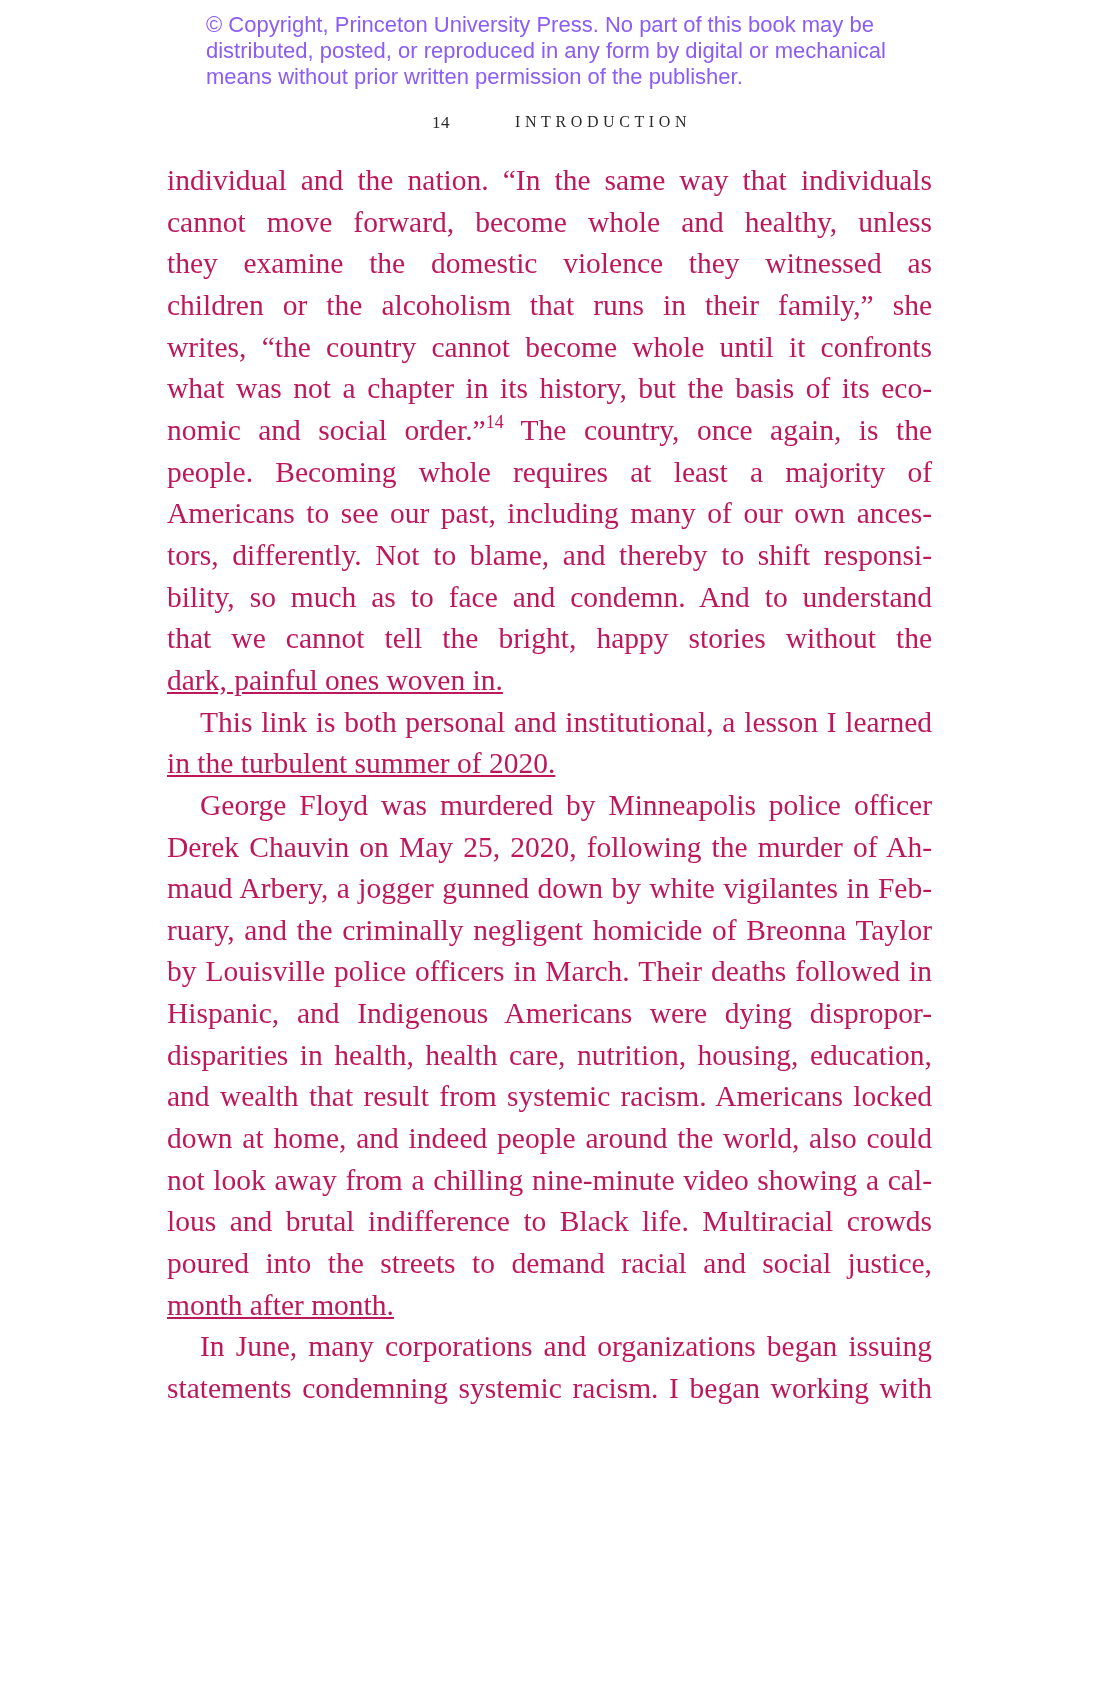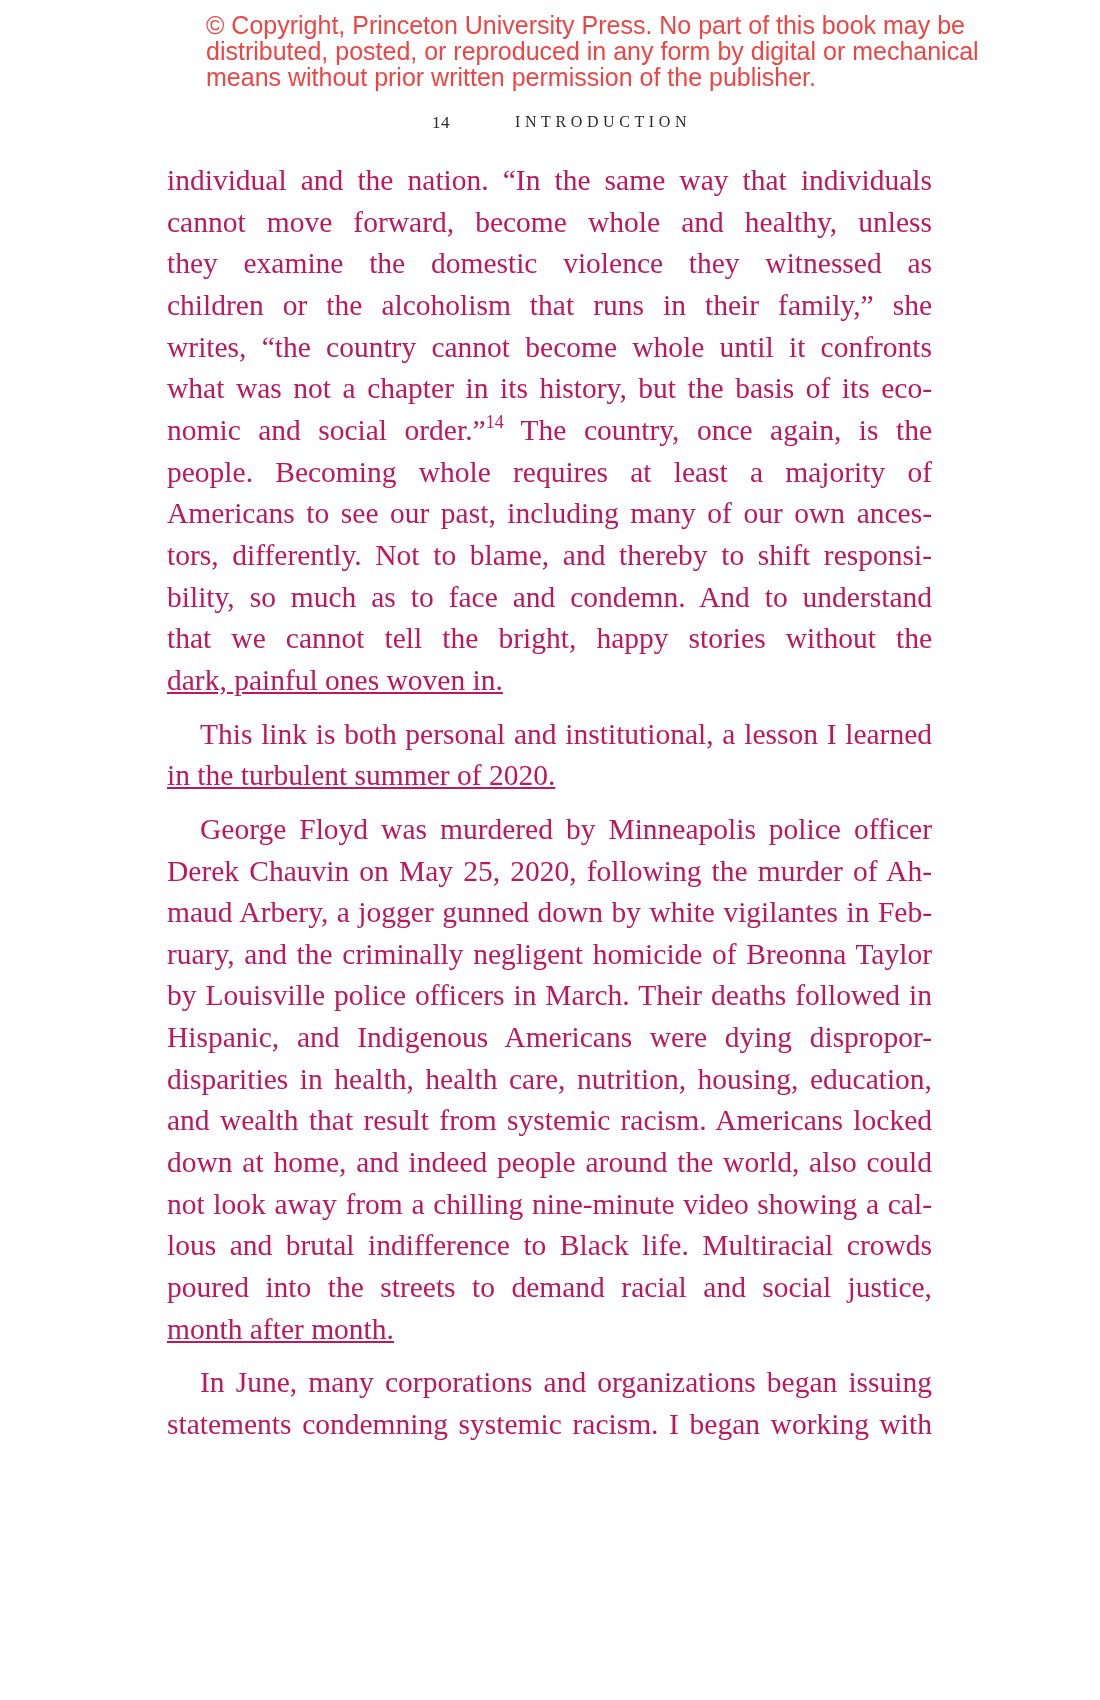--- a/index.html
+++ b/index.html
@@ -1,35 +1,35 @@
 <!DOCTYPE html>
 <html><head>
 <meta charset="utf-8">
 <style>
   html, body { margin: 0; padding: 0; background: #ffffff; }
   body { width: 1100px; height: 1700px; position: relative; overflow: hidden; color: #1e1e1e; }
   .copyright {
     position: absolute; left: 206px; top: 12px; width: 700px;
-    font-family: "Liberation Sans", sans-serif; font-size: 25px; line-height: 26px;
-    color: #ef4444;
+    font-family: "Liberation Sans", sans-serif; font-size: 22px; line-height: 26px;
+    color: #8b5cf6;
   }
   .copyright .cline { display: block; white-space: nowrap; }
   .running-head {
     position: absolute; left: 0; width: 1100px; top: 113px; height: 26px;
     font-family: "Liberation Serif", serif; font-size: 17px; color: #2a2a2a;
   }
   .running-head .folio { position: absolute; left: 432px; top: 0; letter-spacing: 0.5px; }
   .running-head .title { position: absolute; left: 483px; top: 0; letter-spacing: 4.6px; font-size: 16px; margin-left: 32px; }
   .body-text {
     position: absolute; left: 167px; top: 160px; width: 765px;
     font-family: "Liberation Serif", serif; font-size: 29.5px; line-height: 41.67px; color: #be185d;
   }
   .line { display: block; height: 41.67px; white-space: nowrap; text-align: justify; text-align-last: justify; }
   .line.last { text-align-last: left; text-decoration: underline; }
-  .line.indent { padding-left: 33px; margin-top: 12px; }
+  .line.indent { padding-left: 33px; }
   .line sup { font-size: 18px; line-height: 0; vertical-align: 12px; }
   .footer {
     position: absolute; left: 0; width: 1091px; top: 1737px; text-align: right;
     font-family: "Liberation Sans", sans-serif; font-size: 19.6px; color: #111;
     padding-left: -2px;
   }
   .footer span { position: relative; left: -76px; }
 </style>
 </head>
 <body>

